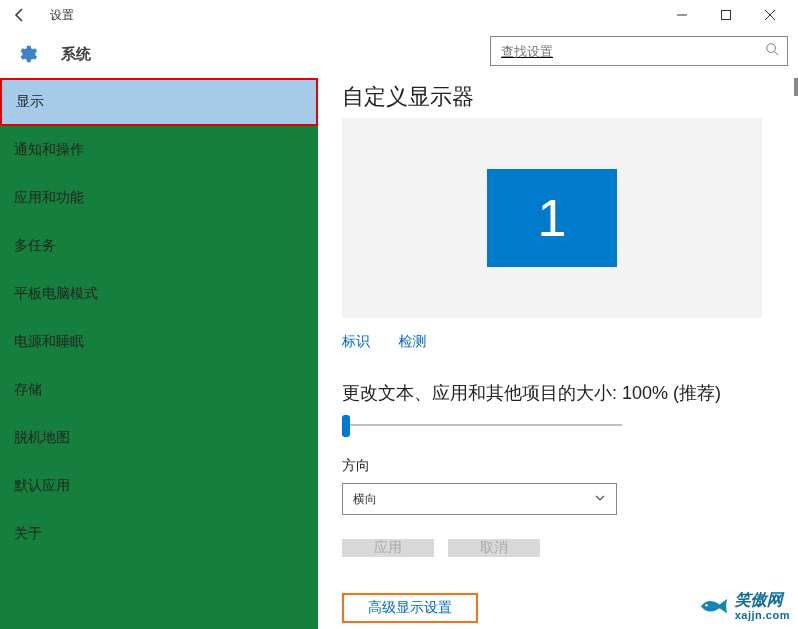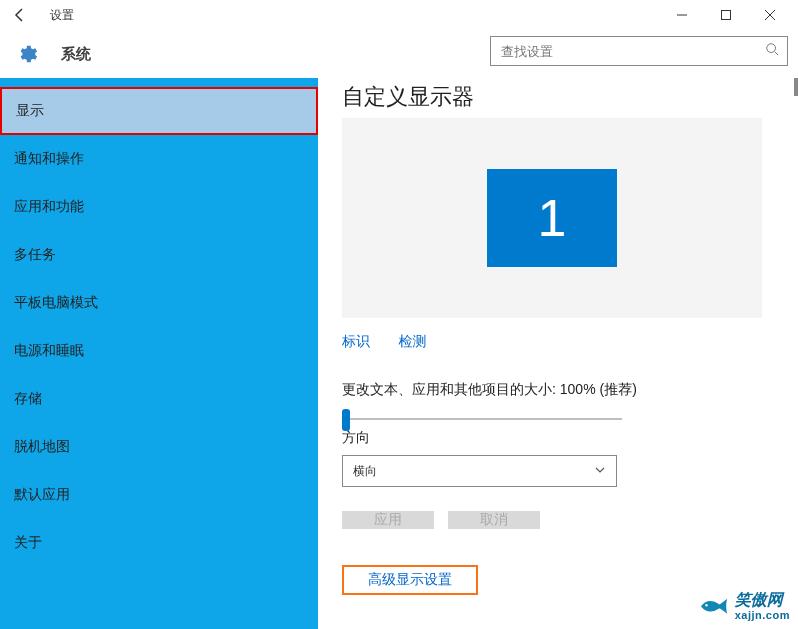--- a/index.html
+++ b/index.html
@@ -8,44 +8,44 @@
   .titlebar { height: 30px; display: flex; align-items: center; padding: 0 6px; }
   .back-btn { width: 28px; height: 28px; display: flex; align-items: center; justify-content: center; font-size: 16px; color: #333; }
   .titlebar-title { margin-left: 16px; font-size: 12px; color: #333; }
   .titlebar-spacer { flex: 1; }
   .win-btn { width: 44px; height: 28px; display: flex; align-items: center; justify-content: center; color: #333; }
   .win-btn svg { width: 12px; height: 12px; }
 
   .header-row { height: 48px; display: flex; align-items: center; padding: 0 10px; position: relative; }
   .gear-icon { width: 22px; height: 22px; color: #1a6fbb; margin-left: 6px; }
   .header-title { margin-left: 23px; font-size: 15px; font-weight: 600; color: #404040; }
-  .search-box { position: absolute; right: 10px; top: 6px; width: 298px; height: 30px; border: 1px solid #888; display: flex; align-items: center; padding: 0 8px 0 10px; }
+  .search-box { position: absolute; right: 10px; top: 6px; width: 298px; height: 30px; border: 1px solid #888; display: flex; align-items: center; padding: 0 8px 0 10px; text-decoration: underline; }
   .search-input { flex: 1; border: none; outline: none; font-size: 13px; color: #666; background: transparent; }
   .search-icon { width: 14px; height: 14px; color: #666; }
 
   .content { display: flex; height: calc(100% - 78px); position: relative; }
 
-  .sidebar { width: 318px; background: #0ea5e9; padding-top: 9px; }
+  .sidebar { width: 318px; background: #15803d; padding-top: 0; }
   .sidebar-item { height: 48px; display: flex; align-items: center; padding-left: 14px; font-size: 14px; color: #222; cursor: pointer; }
   .sidebar-item.selected { background: #a5cbe8; border: 2px solid #e60000; }
 
   .main { flex: 1; padding: 4px 20px 0 24px; position: relative; }
   .main h1 { font-size: 22px; font-weight: 400; color: #222; margin-bottom: 6px; }
   .display-preview { width: 420px; height: 200px; background: #f4f4f4; display: flex; align-items: center; justify-content: center; }
   .monitor-box { width: 130px; height: 98px; background: #007acc; color: #fff; display: flex; align-items: center; justify-content: center; font-size: 52px; font-weight: 300; }
 
   .link-row { margin-top: 14px; }
   .text-link { color: #0066cc; font-size: 14px; margin-right: 24px; cursor: pointer; }
 
-  .scale-label { margin-top: 30px; font-size: 14px; color: #222; }
+  .scale-label { margin-top: 30px; font-size: 18px; color: #222; }
   .slider-wrap { margin-top: 10px; width: 280px; position: relative; height: 20px; }
   .slider-track { position: absolute; top: 9px; left: 0; right: 0; height: 2px; background: #bfbfbf; }
   .slider-thumb { position: absolute; left: 0; top: 0; width: 8px; height: 22px; background: #007acc; border-radius: 3px; }
 
-  .field-label { font-size: 14px; color: #222; }
+  .field-label { margin-top: 22px; font-size: 14px; color: #222; }
   .select-box { margin-top: 8px; width: 275px; height: 32px; border: 1px solid #888; display: flex; align-items: center; justify-content: space-between; padding: 0 10px; font-size: 12px; color: #333; cursor: pointer; }
   .chevron { width: 12px; height: 12px; }
 
   .button-row { margin-top: 24px; display: flex; gap: 14px; }
   .btn { width: 92px; height: 18px; border: none; background: #d9d9d9; color: #aaa; font-size: 14px; cursor: default; }
 
   .advanced-link { margin-top: 36px; display: inline-block; border: 2px solid #f97316; padding: 4px 24px; color: #0066cc; font-size: 14px; cursor: pointer; }
 
   .scrollbar { position: absolute; right: 0; top: 0; width: 14px; height: 100%; }
   .scroll-thumb { position: absolute; right: 0; top: 0; width: 4px; height: 18px; background: #888; }

